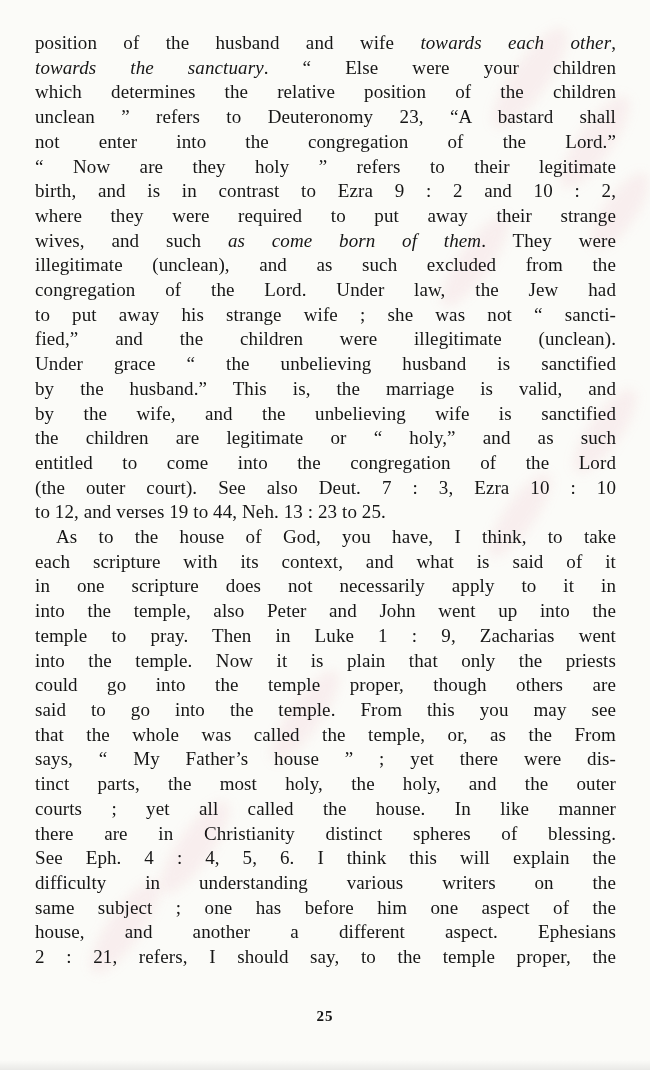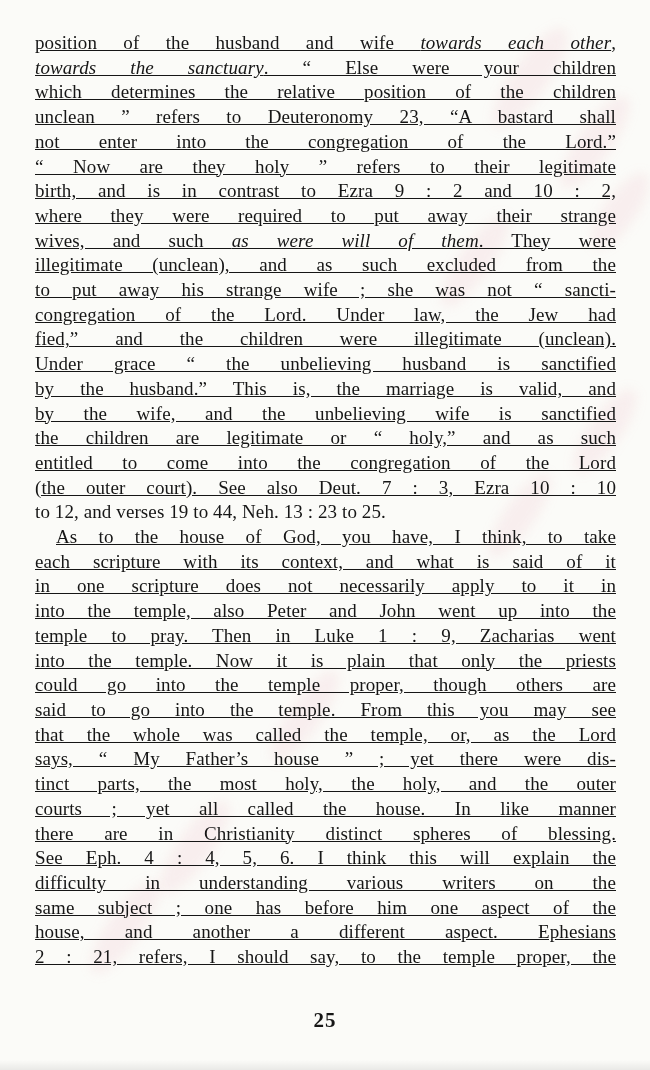--- a/index.html
+++ b/index.html
@@ -27,32 +27,32 @@
     position: absolute;
     left: 35px;
     top: 31px;
     width: 581px;
     font-size: 19px;
     line-height: 24.7px;
     letter-spacing: 0.1px;
     z-index: 2;
   }
   .paragraph { margin: 0; }
-  .line.just { text-align: justify; text-align-last: justify; text-decoration: underline; }
+  .line.just { text-align: justify; text-align-last: justify; }
   .line.left { text-align: right; text-align-last: left; font-family: Liberation Serif, serif; }
   .line.indent { text-indent: 21px; }
   .line em { font-style: italic; }
 
   .page-number {
     position: absolute;
     top: 1008px;
     left: 0;
     width: 100%;
     text-align: center;
-    font-size: 21px;
+    font-size: 15px;
     font-weight: bold;
     letter-spacing: 1px;
     z-index: 2;
   }
 
   .page-edge {
     position: absolute;
     left: 0; right: 0; bottom: 0;
     height: 10px;
     background: linear-gradient(to bottom, rgba(0,0,0,0), rgba(0,0,0,0.07));
@@ -79,43 +79,43 @@
   <div class="text-block">
       <div class="paragraph">
         <div class="line just"><span>position of the husband and wife </span><em>towards each other</em><span>,</span></div>
         <div class="line just"><em>towards the sanctuary</em><span>.  “ Else were your children</span></div>
         <div class="line just"><span>which determines the relative position of the children</span></div>
         <div class="line just"><span>unclean ” refers to Deuteronomy 23, “A bastard shall</span></div>
         <div class="line just"><span>not enter into the congregation of the Lord.”</span></div>
         <div class="line just"><span>“ Now are they holy ” refers to their legitimate</span></div>
         <div class="line just"><span>birth, and is in contrast to Ezra 9 : 2 and 10 : 2,</span></div>
         <div class="line just"><span>where they were required to put away their strange</span></div>
-        <div class="line just"><span>wives, and such </span><em>as were will of them</em><span>.  They were</span></div>
+        <div class="line just"><span>wives, and such </span><em>as come born of them</em><span>.  They were</span></div>
         <div class="line just"><span>illegitimate (unclean), and as such excluded from the</span></div>
+        <div class="line just"><span>congregation of the Lord.  Under law, the Jew had</span></div>
         <div class="line just"><span>to put away his strange wife ; she was not “ sancti-</span></div>
-        <div class="line just"><span>congregation of the Lord.  Under law, the Jew had</span></div>
         <div class="line just"><span>fied,” and the children were illegitimate (unclean).</span></div>
         <div class="line just"><span>Under grace “ the unbelieving husband is sanctified</span></div>
         <div class="line just"><span>by the husband.”  This is, the marriage is valid, and</span></div>
         <div class="line just"><span>by the wife, and the unbelieving wife is sanctified</span></div>
         <div class="line just"><span>the children are legitimate or “ holy,” and as such</span></div>
         <div class="line just"><span>entitled to come into the congregation of the Lord</span></div>
         <div class="line just"><span>(the outer court).  See also Deut. 7 : 3, Ezra 10 : 10</span></div>
         <div class="line left"><span>to 12, and verses 19 to 44, Neh. 13 : 23 to 25.</span></div>
       </div>
       <div class="paragraph">
         <div class="line just indent"><span>As to the house of God, you have, I think, to take</span></div>
         <div class="line just"><span>each scripture with its context, and what is said of it</span></div>
         <div class="line just"><span>in one scripture does not necessarily apply to it in</span></div>
         <div class="line just"><span>into the temple, also Peter and John went up into the</span></div>
         <div class="line just"><span>temple to pray.  Then in Luke 1 : 9, Zacharias went</span></div>
         <div class="line just"><span>into the temple.  Now it is plain that only the priests</span></div>
         <div class="line just"><span>could go into the temple proper, though others are</span></div>
         <div class="line just"><span>said to go into the temple.  From this you may see</span></div>
-        <div class="line just"><span>that the whole was called the temple, or, as the Lord</span></div>
+        <div class="line just"><span>that the whole was called the temple, or, as the From</span></div>
         <div class="line just"><span>says, “ My Father’s house ” ;  yet there were dis-</span></div>
         <div class="line just"><span>tinct parts, the most holy, the holy, and the outer</span></div>
         <div class="line just"><span>courts ;  yet all called the house.  In like manner</span></div>
         <div class="line just"><span>there are in Christianity distinct spheres of blessing.</span></div>
         <div class="line just"><span>See Eph. 4 : 4, 5, 6.  I think this will explain the</span></div>
         <div class="line just"><span>difficulty in understanding various writers on the</span></div>
         <div class="line just"><span>same subject ; one has before him one aspect of the</span></div>
         <div class="line just"><span>house, and another a different aspect.  Ephesians</span></div>
         <div class="line just"><span>2 : 21, refers, I should say, to the temple proper, the</span></div>
       </div>

